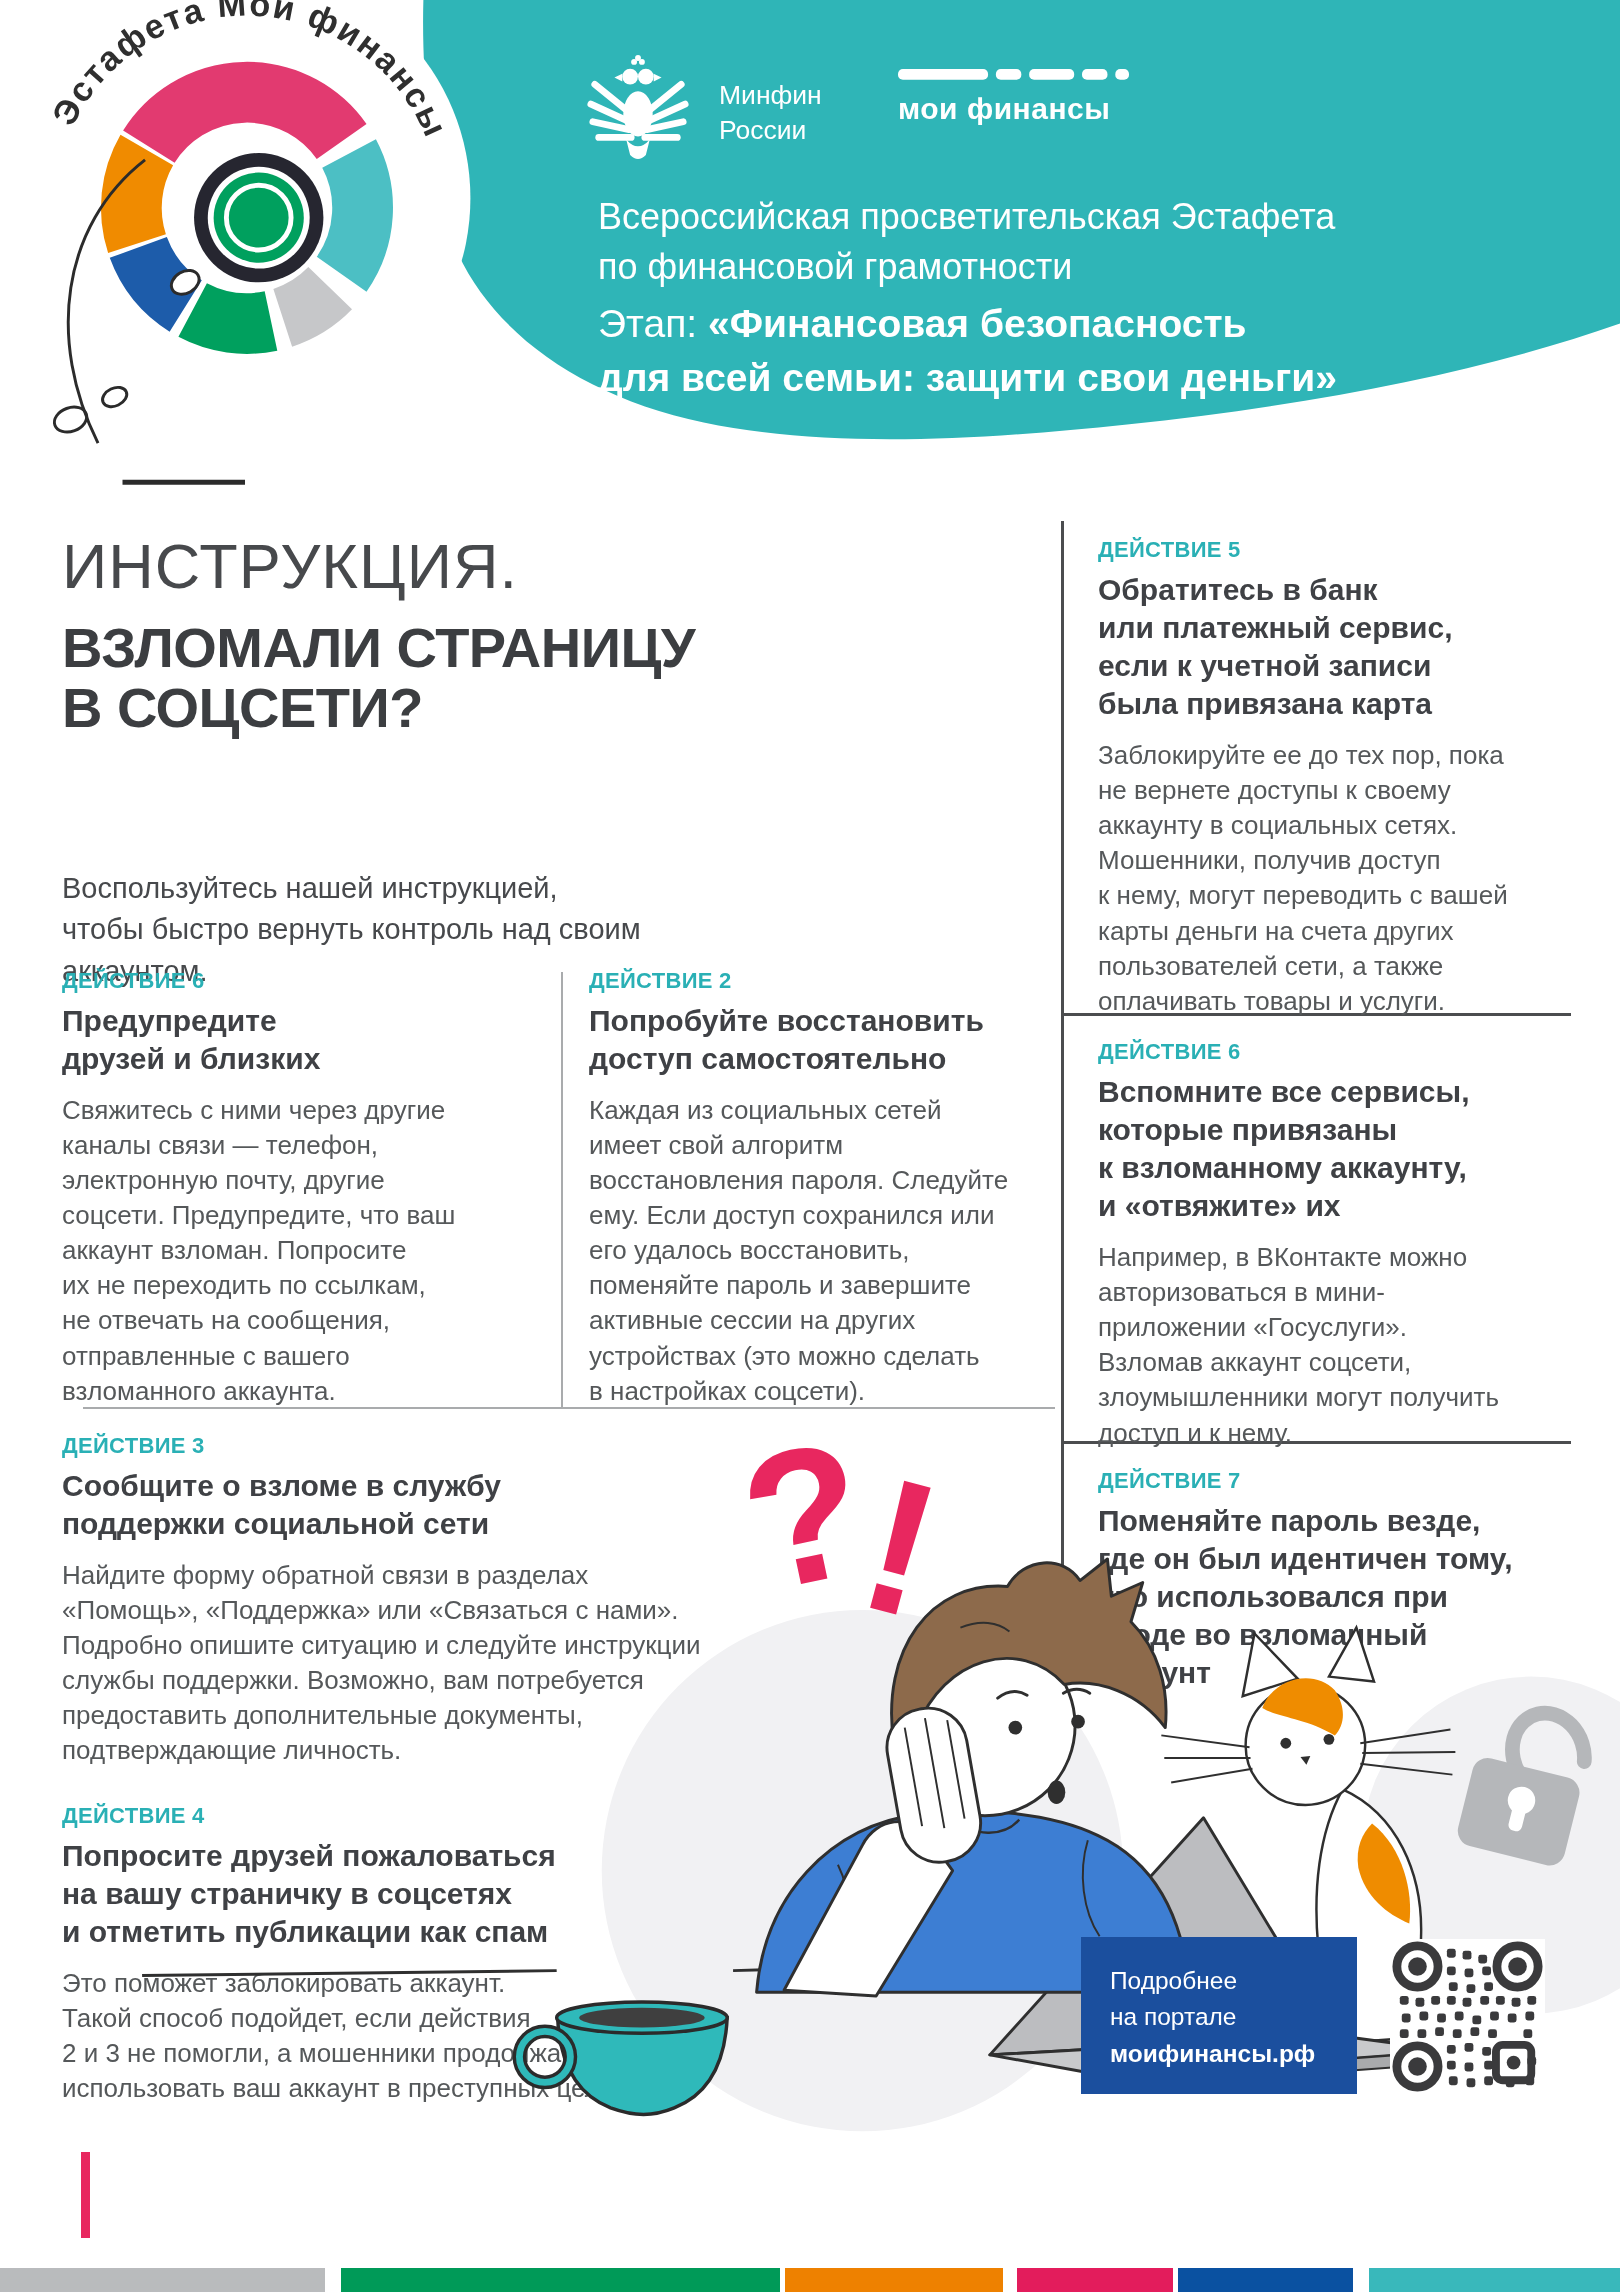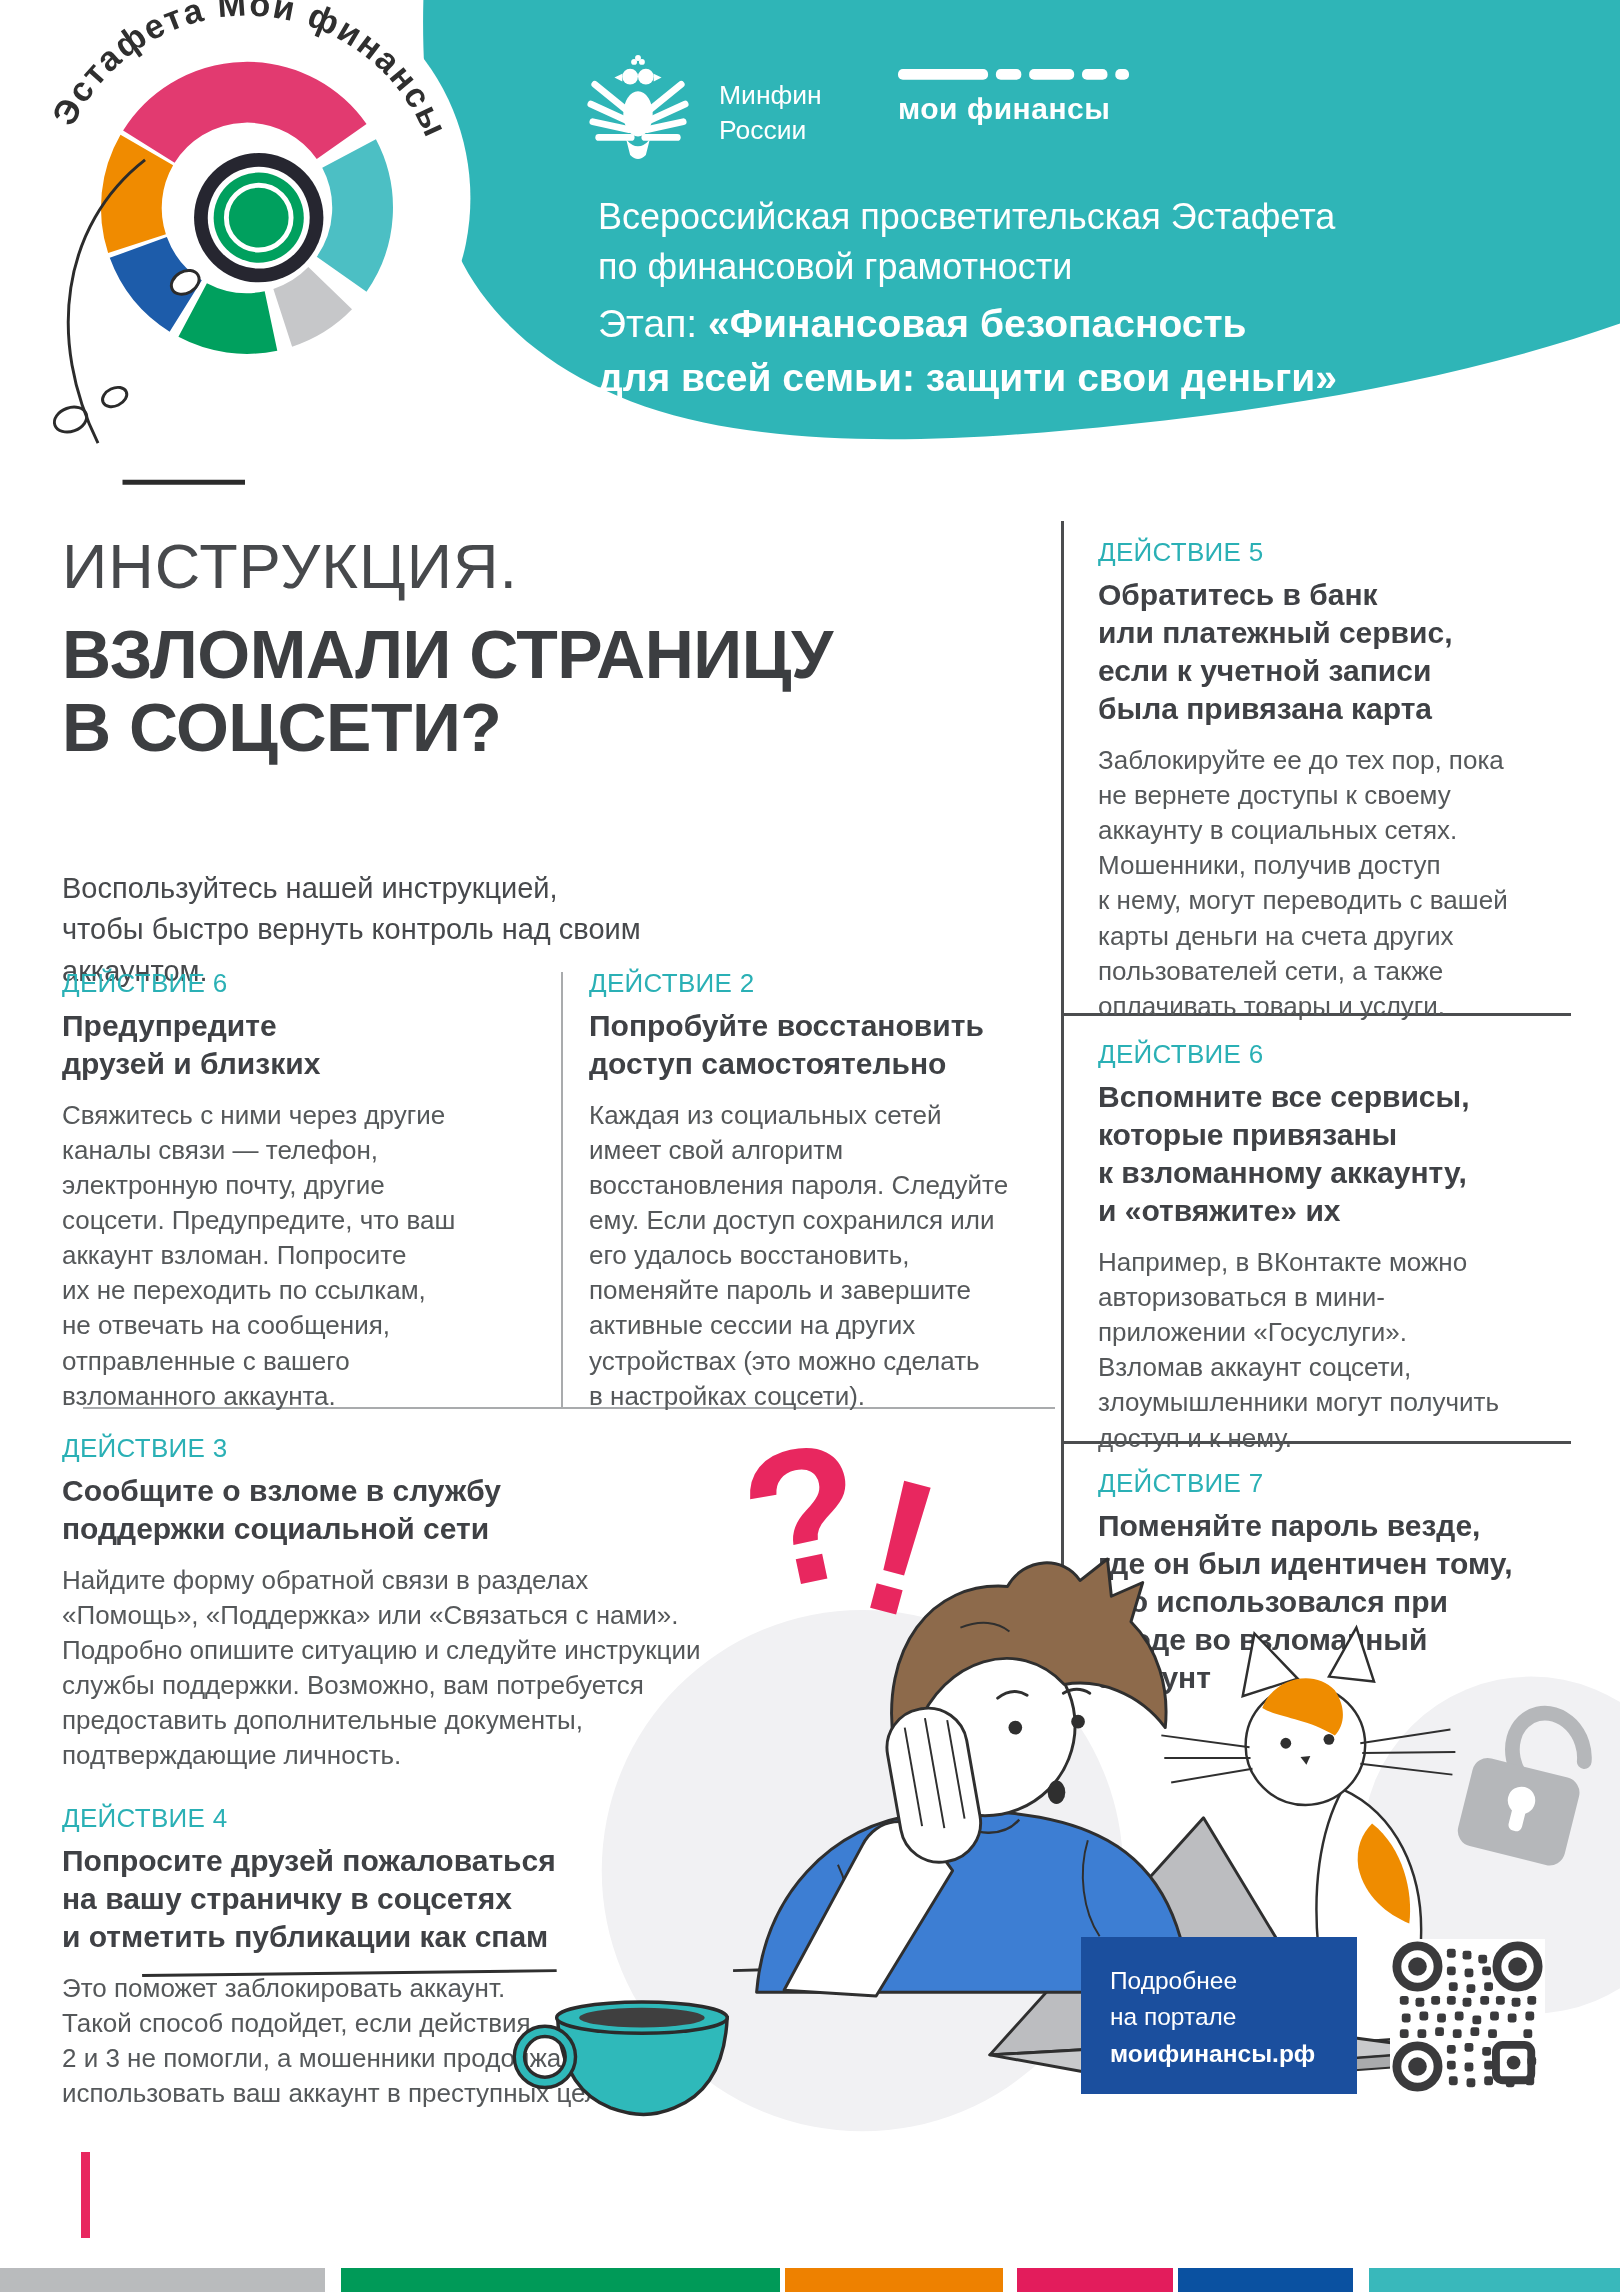--- a/index.html
+++ b/index.html
@@ -13,26 +13,26 @@
   .brand-minfin{position:absolute;left:719px;top:78px;color:#fff;font-size:26.5px;line-height:1.32;white-space:pre-line}
   .mf-brand{position:absolute;left:898px;top:69px;color:#fff}
   .mf-text{font-size:30px;font-weight:700;margin-top:11px;letter-spacing:0.5px}
   .program{position:absolute;left:598px;top:192px;color:#fff;font-size:36px;line-height:1.4;white-space:pre-line}
   .stage{position:absolute;left:598px;top:297px;color:#fff;font-size:39px;line-height:1.38}
   .stage .bold{font-weight:700;white-space:pre-line}
 
   
   .intro-title{position:absolute;left:62px;top:530px}
   .t-light{font-size:63px;font-weight:400;letter-spacing:1px;color:#47494c}
-  .t-bold{font-size:68px;font-weight:800;line-height:1.08;white-space:pre-line;margin-top:15.7px;letter-spacing:-0.5px;color:#3c3e41}
+  .t-bold{font-size:56px;font-weight:800;line-height:1.08;white-space:pre-line;margin-top:15.7px;letter-spacing:-0.5px;color:#3c3e41}
   .intro-sub{position:absolute;left:62px;top:868px;font-size:29px;line-height:1.43;color:#47494c;white-space:pre-line}
 
   
   .action{position:absolute}
-  .alabel{font-size:26px;font-weight:400;color:#2ab0b5;letter-spacing:0.3px}
+  .alabel{font-size:22px;font-weight:700;color:#2ab0b5;letter-spacing:0.3px}
   .atitle{font-size:30px;font-weight:800;color:#3f4145;line-height:1.27;margin-top:8px;white-space:pre-line}
   .abody{font-size:26px;color:#55585a;line-height:1.35;margin-top:14.7px;white-space:pre-line}
   #a1{left:62px;top:968px;width:480px}
   #a2{left:589px;top:968px;width:475px}
   #a3{left:62px;top:1433px;width:686px}
   #a4{left:62px;top:1803px;width:676px}
   #a5{left:1098px;top:537px;width:495px}
   #a6{left:1098px;top:1039px;width:495px}
   #a7{left:1098px;top:1468px;width:495px}
 

